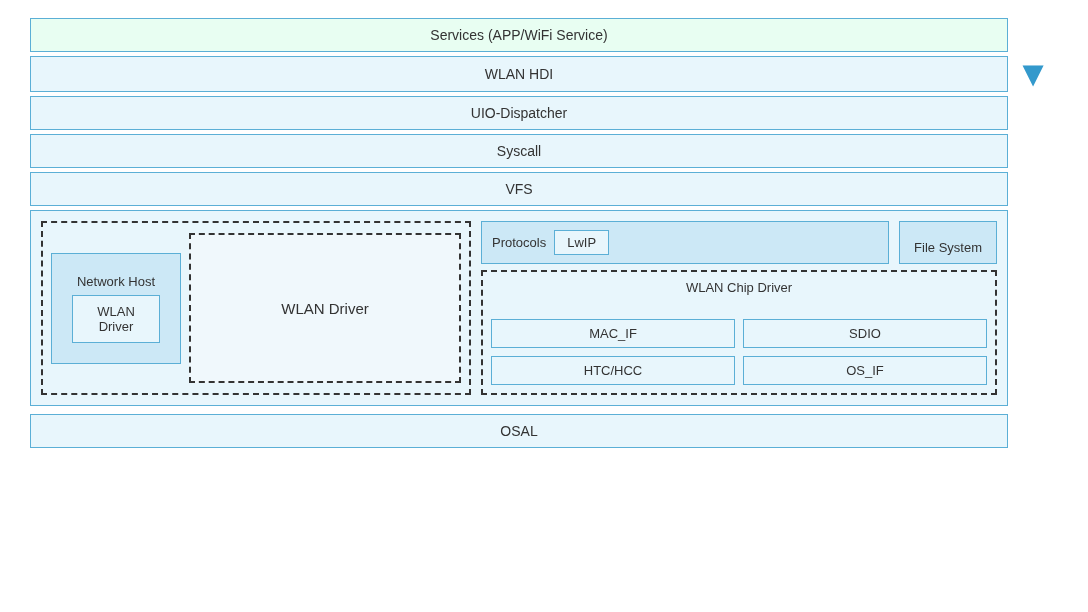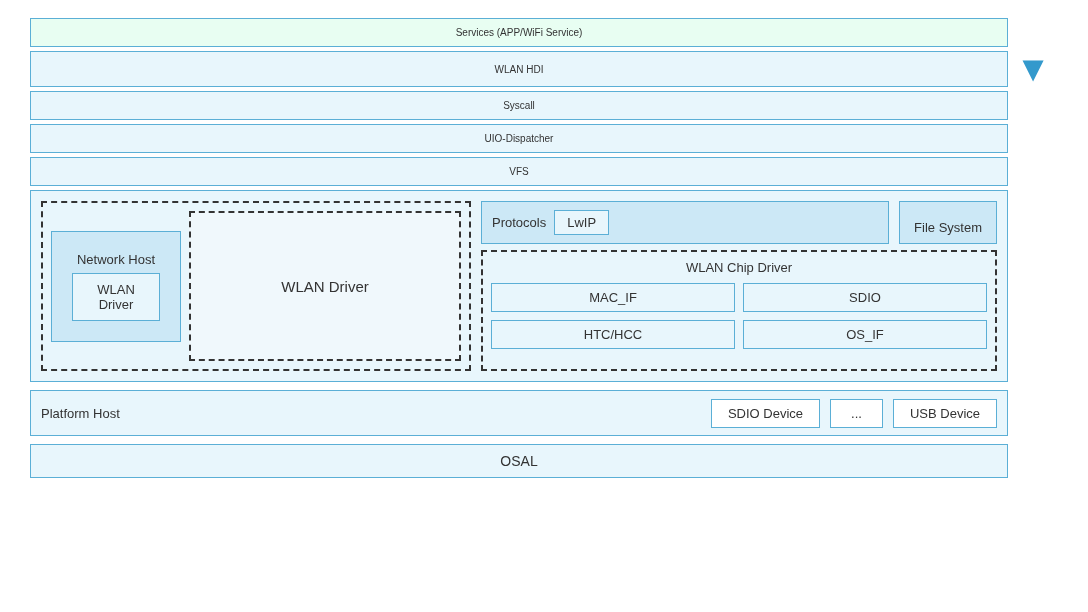--- a/index.html
+++ b/index.html
@@ -23,21 +23,21 @@
 
     .full-box {
       flex: 1;
       border: 1.5px solid #5bafd6;
       background: #e8f6fc;
       text-align: center;
       padding: 8px 10px;
       display: flex;
       align-items: center;
       justify-content: center;
-      font-size: 10px;
+      font-size: 14px;
     }
 
     .services-box {
       background: #e8fef2;
       border-color: #5bafd6;
     }
 
     
     .arrow-col {
       width: 50px;
@@ -167,21 +167,21 @@
     
     .wlan-chip-dashed {
       border: 2px dashed #333;
       padding: 8px;
       flex: 1;
     }
 
     .wlan-chip-title {
       text-align: center;
       font-size: 13px;
-      margin-bottom: 8px;
+      margin-bottom: 24px;
     }
 
     .chip-grid {
       display: grid;
       grid-template-columns: 1fr 1fr;
       gap: 8px;
     }
 
     .chip-cell {
       border: 1.5px solid #5bafd6;
@@ -268,28 +268,28 @@
     <div class="full-box">
       <span>WLAN HDI</span>
     </div>
     <div class="arrow-col">
       <span class="down-arrow">▼</span>
     </div>
   </div>
 
   <div class="row-with-arrow">
     <div class="full-box">
+      <span>UIO-Dispatcher</span>
+    </div>
+    <div class="arrow-col"></div>
+  </div>
+
+  <div class="row-with-arrow">
+    <div class="full-box">
       <span>Syscall</span>
-    </div>
-    <div class="arrow-col"></div>
-  </div>
-
-  <div class="row-with-arrow">
-    <div class="full-box">
-      <span>UIO-Dispatcher</span>
     </div>
     <div class="arrow-col"></div>
   </div>
 
   <div class="row-with-arrow">
     <div class="full-box">
       <span>VFS</span>
     </div>
     <div class="arrow-col"></div>
   </div>
@@ -343,36 +343,20 @@
               <span>OS_IF</span>
             </div>
           </div>
         </div>
       </div>
 
     </div>
     <div class="arrow-col"></div>
   </div>
 
-  <div class="row-with-arrow">
-    <div class="platform-row" style="flex:1;">
-      <span class="platform-host-label">Platform  Host</span>
-      <div class="platform-spacer"></div>
-      <div class="platform-device-box">
-        <span>SDIO Device</span>
-      </div>
-      <div class="platform-dots">
-        <span>...</span>
-      </div>
-      <div class="platform-device-box">
-        <span>USB Device</span>
-      </div>
-    </div>
-    <div class="arrow-col"></div>
-  </div>
 
   <div class="row-with-arrow">
     <div class="osal-row" style="flex:1;">
       <span>OSAL</span>
     </div>
     <div class="arrow-col"></div>
   </div>
 
 </div>
 

